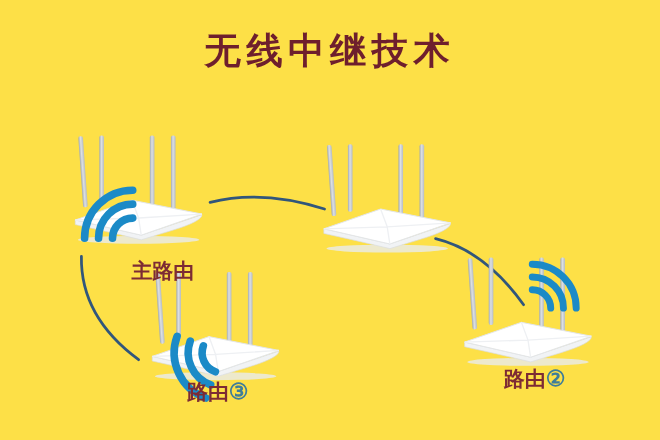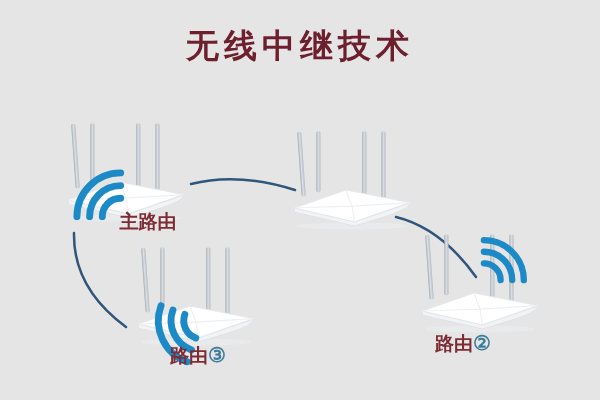--- a/index.html
+++ b/index.html
@@ -1,37 +1,37 @@
 <!DOCTYPE html>
 <html style="--title-maroon: #6e1f2d; --label-maroon: #7d2b34; --number-teal: #3e7d9a; --wifi-blue: #1b8ac7; --link-navy: #31567b;"><head>
 <meta charset="utf-8">
 <style>
   html,body{margin:0;padding:0;background:#ffffff;}
   #stage{
     position:relative;width:600px;height:400px;overflow:hidden;
-    background:#e5e5e5;
-    font-family:Liberation Mono, monospace;
+    background:#fde047;
+    font-family:Liberation Sans, sans-serif;
   }
   #scene{position:absolute;left:0;top:0;}
   .title{
     position:absolute;left:0;top:24px;width:600px;text-align:center;
     font-size:33px;font-weight:700;letter-spacing:5px;
     color:var(--title-maroon,#6e1f2d);
   }
   .dev-label{
     position:absolute;width:90px;text-align:center;
     font-size:19px;font-weight:600;line-height:24px;
     color:var(--label-maroon,#7d2b34);white-space:nowrap;
   }
   .dev-label .num{
     color:var(--number-teal,#3e7d9a);font-weight:600;font-size:20px;
   }
-  #lbl-main{left:103px;top:211px;}
+  #lbl-main{left:103px;top:236px;}
   #lbl-r1{left:305px;top:231px;}
-  #lbl-r2{left:418px;top:333px;}
+  #lbl-r2{left:441px;top:333px;}
   #lbl-r3{left:153px;top:345px;}
 </style>
 </head>
 <body>
 
 <div id="stage">
 
   <svg id="scene" width="600" height="400" viewBox="0 0 600 400">
     <defs>
       <linearGradient id="ant-grad" x1="0" y1="0" x2="1" y2="0">

